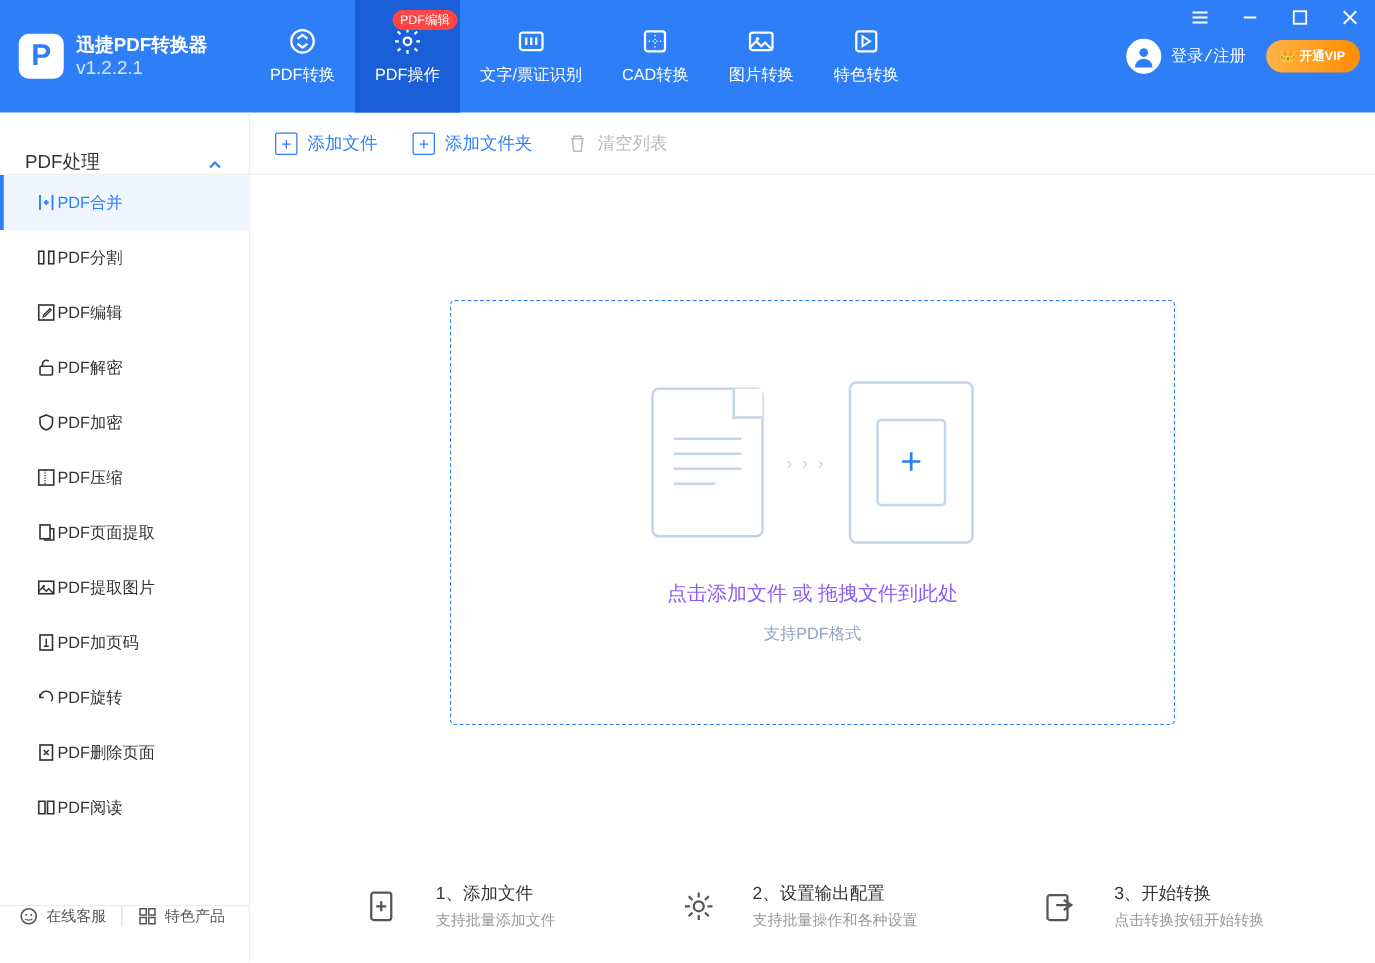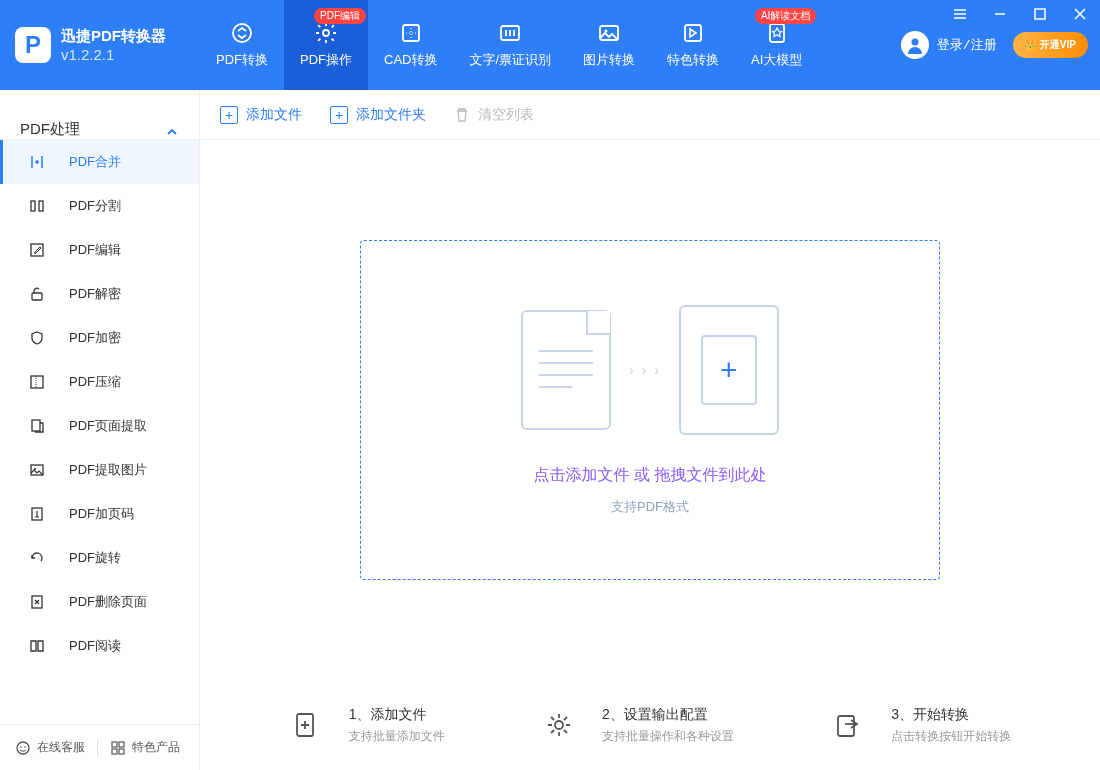--- a/index.html
+++ b/index.html
@@ -24,24 +24,24 @@
     .login-text { color: #fff; font-size: 13px; margin-right: 8px; font-family: Liberation Mono, monospace; }
     .vip-btn { background: linear-gradient(90deg, #ffb347, #ff8c00); color: #fff; font-size: 10px; padding: 6px 12px; border-radius: 14px; border: none; cursor: pointer; font-weight: bold; }
     .window-controls { position: absolute; top: 0; right: 0; display: flex; }
     .window-btn { width: 40px; height: 28px; display: flex; align-items: center; justify-content: center; color: #fff; cursor: pointer; }
     
     .body { display: flex; height: calc(770px - 90px); }
     .sidebar { width: 200px; border-right: 1px solid #eee; display: flex; flex-direction: column; }
     .sidebar-header { height: 50px; display: flex; align-items: flex-end; justify-content: space-between; padding: 0 20px; border-bottom: 1px solid #f0f0f0; }
     .sidebar-title { font-size: 15px; color: #333; }
     .sidebar-list { flex: 1; overflow-y: auto; }
-    .sidebar-item { height: 44px; display: flex; align-items: center; padding-left: 28px; gap: 23px; cursor: pointer; font-size: 13px; color: #333; }
+    .sidebar-item { height: 44px; display: flex; align-items: center; padding-left: 28px; gap: 0; cursor: pointer; font-size: 13px; color: #333; }
     .sidebar-item.active { color: #2d7ef7; border-left: 3px solid #2d7ef7; padding-left: 25px; background: #f0f6ff; }
     .sidebar-item-icon { width: 18px; height: 18px; display: flex; align-items: center; justify-content: center; }
-    .sidebar-footer { height: 46px; border-top: 1px solid #eee; display: flex; align-items: center; padding: 0 15px; gap: 6px; font-size: 12px; color: #555; }
+    .sidebar-footer { height: 46px; border-top: 1px solid #eee; display: flex; align-items: flex-start; padding: 0 15px; gap: 6px; font-size: 12px; color: #555; }
     .sidebar-footer-sep { width: 1px; height: 16px; background: #ddd; margin: 0 6px; }
     
     .main { flex: 1; display: flex; flex-direction: column; }
     .toolbar { height: 50px; display: flex; align-items: center; padding-left: 20px; gap: 28px; border-bottom: 1px solid #f0f0f0; }
     .toolbar-btn { display: flex; align-items: center; gap: 8px; font-size: 14px; cursor: pointer; }
     .toolbar-btn.primary { color: #2d7ef7; }
     .toolbar-btn.disabled { color: #bbb; cursor: default; }
     .toolbar-icon { width: 18px; height: 18px; border: 1.5px solid currentColor; border-radius: 2px; display: flex; align-items: center; justify-content: center; font-size: 14px; line-height: 1; }
     
     .content { flex: 1; display: flex; flex-direction: column; }
@@ -118,63 +118,53 @@
           <svg width="24" height="24" viewBox="0 0 24 24" fill="none">
             <circle cx="12" cy="12" r="3" stroke="#fff" stroke-width="1.8"></circle>
             <path d="M12 2v3M12 19v3M4.2 4.2l2.1 2.1M17.7 17.7l2.1 2.1M2 12h3M19 12h3M4.2 19.8l2.1-2.1M17.7 6.3l2.1-2.1" stroke="#fff" stroke-width="1.8"></path>
           </svg>
         </div>
       <div class="tab-label">PDF操作</div>
     </div>
     <div class="tab">
       <div class="tab-icon">
           <svg width="24" height="24" viewBox="0 0 24 24" fill="none">
+            <rect x="3" y="5" width="18" height="14" rx="2" stroke="#fff" stroke-width="1.8"></rect>
+            <path d="M8 9v6M12 9v6M16 9v6" stroke="#fff" stroke-width="1.8"></path>
+          </svg>
+        </div>
+      <div class="tab-label">文字/票证识别</div>
+    </div>
+    <div class="tab">
+      <div class="tab-icon">
+          <svg width="24" height="24" viewBox="0 0 24 24" fill="none">
             <rect x="4" y="4" width="16" height="16" rx="2" stroke="#fff" stroke-width="1.8"></rect>
             <path d="M12 4v16M4 12h16" stroke="#fff" stroke-width="1.2" stroke-dasharray="1 2"></path>
           </svg>
         </div>
       <div class="tab-label">CAD转换</div>
-    </div>
-    <div class="tab">
-      <div class="tab-icon">
-          <svg width="24" height="24" viewBox="0 0 24 24" fill="none">
-            <rect x="3" y="5" width="18" height="14" rx="2" stroke="#fff" stroke-width="1.8"></rect>
-            <path d="M8 9v6M12 9v6M16 9v6" stroke="#fff" stroke-width="1.8"></path>
-          </svg>
-        </div>
-      <div class="tab-label">文字/票证识别</div>
     </div>
     <div class="tab">
       <div class="tab-icon">
           <svg width="24" height="24" viewBox="0 0 24 24" fill="none">
             <rect x="3" y="5" width="18" height="14" rx="2" stroke="#fff" stroke-width="1.8"></rect>
             <circle cx="9" cy="10" r="1.5" fill="#fff"></circle>
             <path d="M3 17l5-5 4 4 3-3 6 6" stroke="#fff" stroke-width="1.8" fill="none"></path>
           </svg>
         </div>
       <div class="tab-label">图片转换</div>
     </div>
     <div class="tab">
       <div class="tab-icon">
           <svg width="24" height="24" viewBox="0 0 24 24" fill="none">
             <rect x="4" y="4" width="16" height="16" rx="2" stroke="#fff" stroke-width="1.8"></rect>
             <path d="M9 8l6 4-6 4V8z" stroke="#fff" stroke-width="1.6" fill="none"></path>
           </svg>
         </div>
       <div class="tab-label">特色转换</div>
-    </div>
-    <div class="tab">
-      <div class="tab-badge">AI解读文档</div>
-      <div class="tab-icon">
-          <svg width="24" height="24" viewBox="0 0 24 24" fill="none">
-            <rect x="5" y="3" width="14" height="18" rx="2" stroke="#fff" stroke-width="1.8"></rect>
-            <path d="M12 7l1.5 3 3 .5-2 2 .5 3L12 14l-3 1.5.5-3-2-2 3-.5L12 7z" stroke="#fff" stroke-width="1.2" fill="none"></path>
-          </svg>
-        </div>
-      <div class="tab-label">AI大模型</div>
     </div>
   </div>
   <div class="header-right">
     <div class="avatar">
         <svg width="20" height="20" viewBox="0 0 20 20">
           <circle cx="10" cy="7" r="3.5" fill="#2d7ef7"></circle>
           <path d="M3 19c0-4 3-7 7-7s7 3 7 7" fill="#2d7ef7"></path>
         </svg>
       </div>
     <span class="login-text">登录/注册</span>

